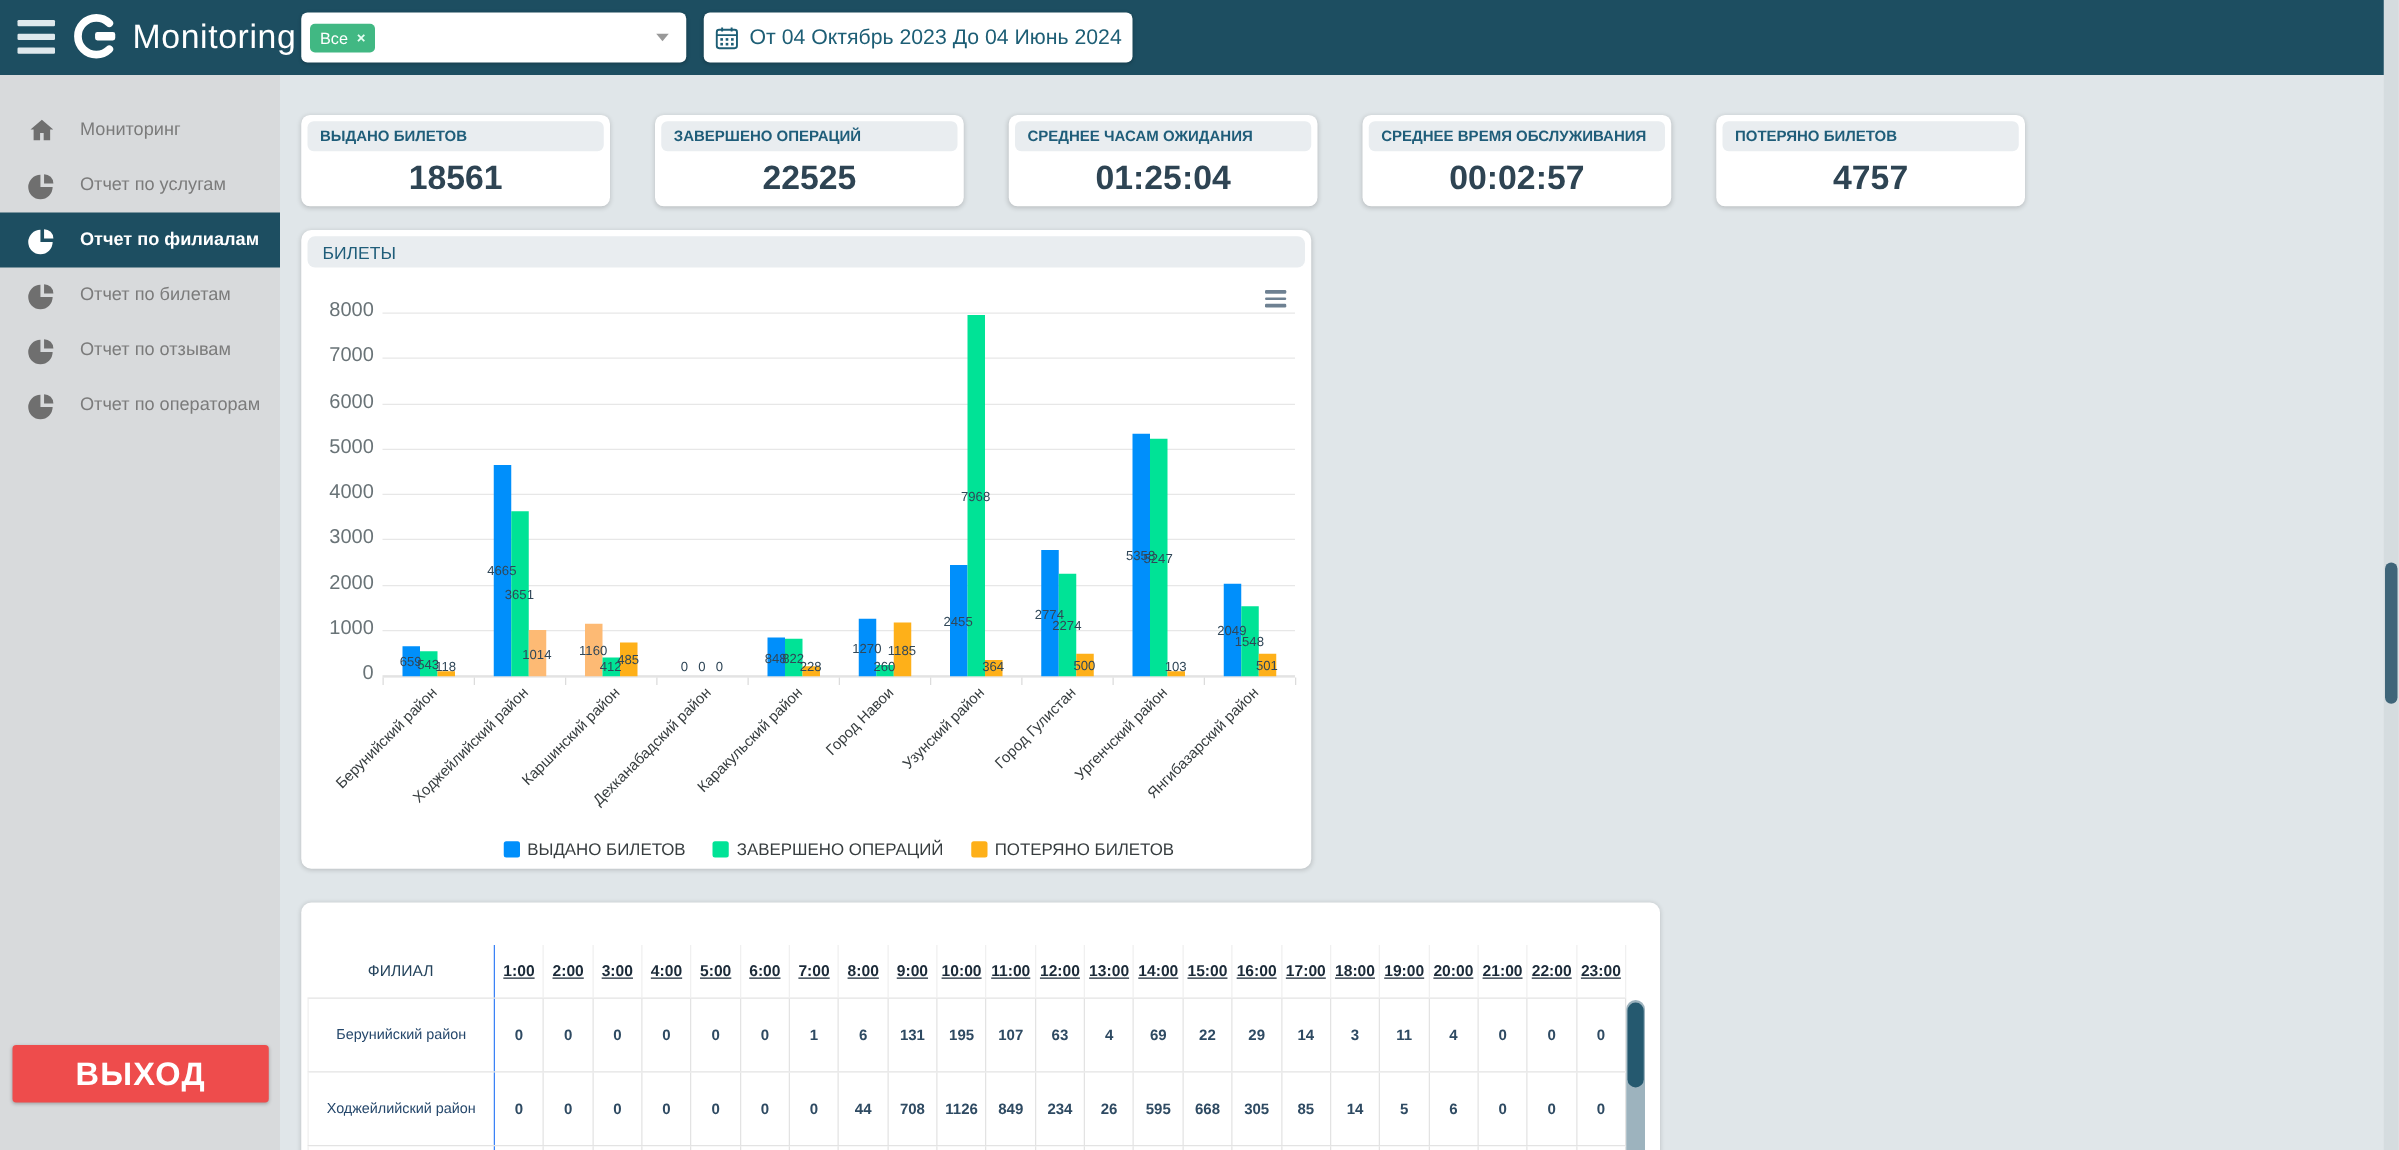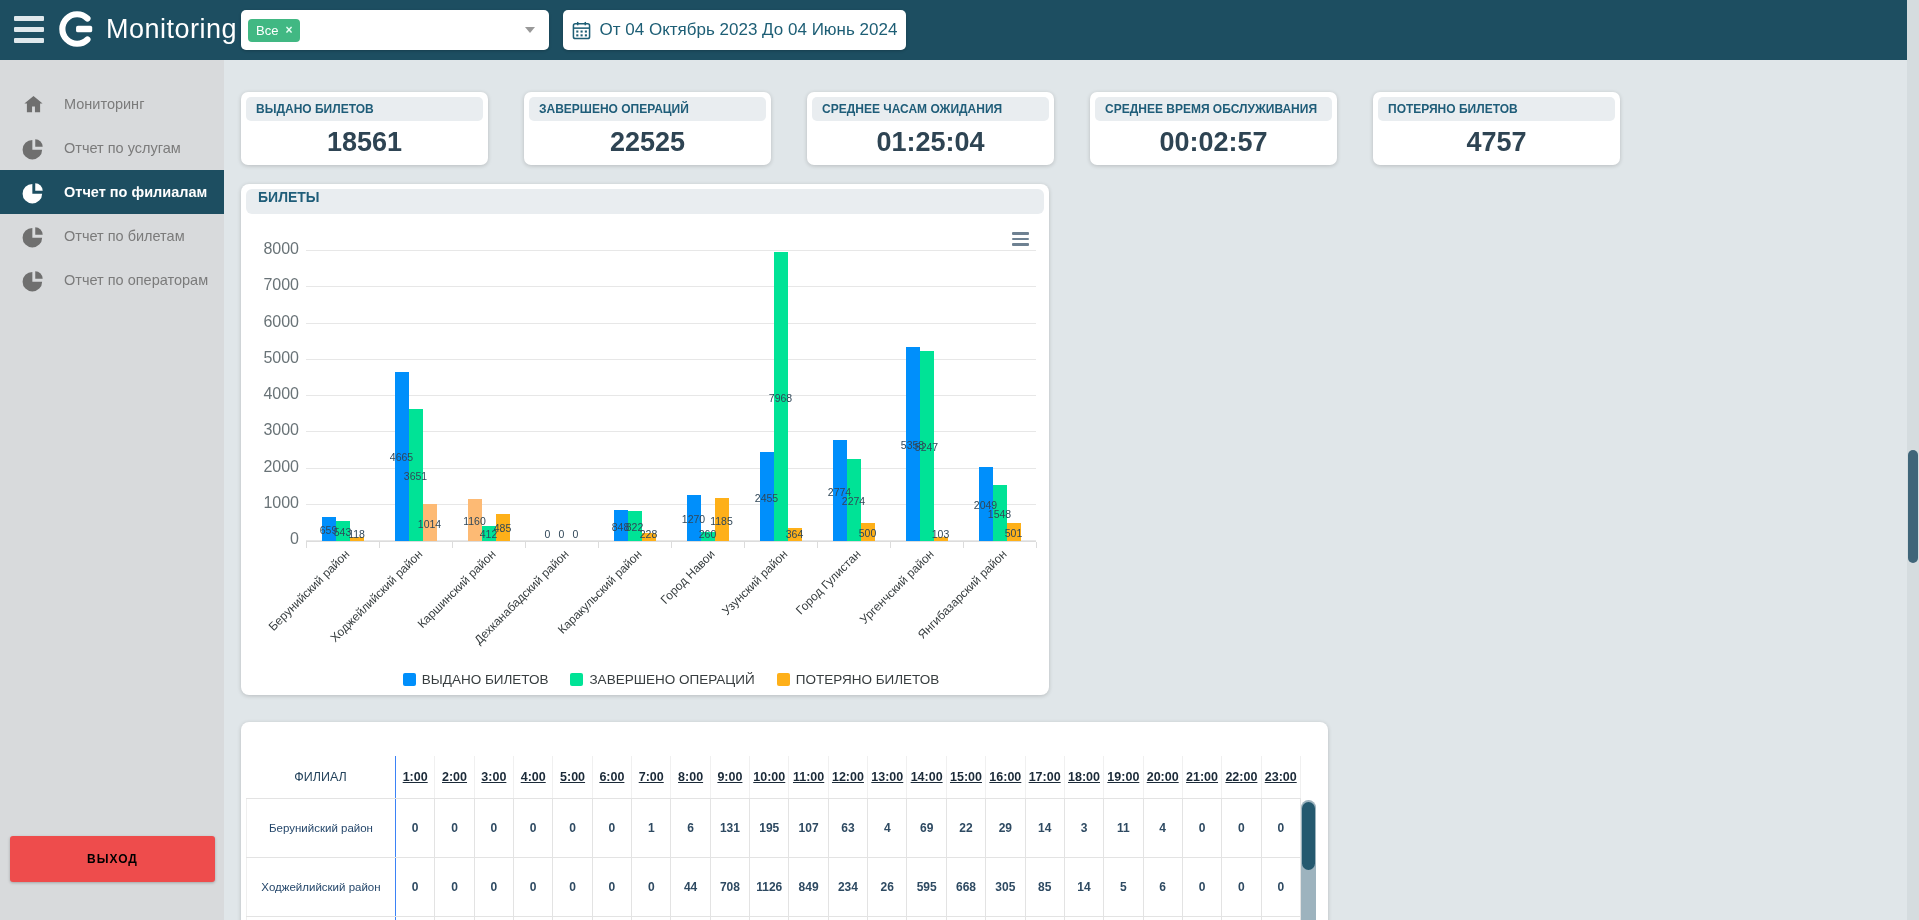--- a/index.html
+++ b/index.html
@@ -17,31 +17,31 @@
   .tag-x { color:#e7fff3; font-weight:bold; cursor:pointer; font-size:12px; }
   .caret { position:absolute; right:14px; top:17px; width:0; height:0; border-left:5px solid transparent; border-right:5px solid transparent; border-top:6px solid #999; }
   .datebox { position:absolute; left:563px; top:10px; width:343px; height:40px; background:#fff; border-radius:5px; box-shadow:0 1px 3px rgba(0,0,0,.2); display:flex; align-items:center; justify-content:center; gap:9px; color:#1d5e75; font-size:17px; cursor:pointer; }
 
   
   .sidebar { position:absolute; left:0; top:60px; width:224px; height:860px; background:#d8dadc; z-index:4; }
   .side-item { height:44px; display:flex; align-items:center; gap:19px; padding-left:22px; color:#7b7b7b; font-size:14.5px; cursor:pointer; }
   .side-item svg { width:23px; height:23px; flex:0 0 auto; }
   .side-item.active { background:#1d4e61; color:#fff; font-weight:bold; }
   .side-items { padding-top:22px; }
-  .logout { position:absolute; left:10px; top:776px; width:205px; height:46px; background:#ee4c4c; color:#000000; font-size:12px; font-weight:bold; letter-spacing:1px; border:none; border-radius:3px; display:flex; align-items:center; justify-content:center; cursor:pointer; box-shadow:0 1px 3px rgba(0,0,0,.25); }
+  .logout { position:absolute; left:10px; top:776px; width:205px; height:46px; background:#ee4c4c; color:#ffffff; font-size:26px; font-weight:bold; letter-spacing:1px; border:none; border-radius:3px; display:flex; align-items:center; justify-content:center; cursor:pointer; box-shadow:0 1px 3px rgba(0,0,0,.25); }
 
   
   .kpi-row { position:absolute; left:241px; top:92px; display:flex; gap:36px; }
   .kpi-card { width:247px; height:73px; background:#fff; border-radius:7px; box-shadow:0 1px 4px rgba(0,0,0,.18); }
   .kpi-head { margin:5px; height:24px; background:#e9edf0; border-radius:5px; display:flex; align-items:center; padding:0 10px; font-size:12px; font-weight:bold; color:#1f5d79; white-space:nowrap; overflow:hidden; }
   .kpi-value { text-align:center; font-size:27px; font-weight:bold; color:#2e4453; line-height:1.2; }
 
   
   .panel { position:absolute; background:#fff; border-radius:8px; box-shadow:0 1px 4px rgba(0,0,0,.18); }
-  .panel-head { margin:5px; height:25px; background:#e9edf0; border-radius:6px; display:flex; align-items:flex-start; padding:0 12px; font-size:14px; font-weight:bold; color:#1f5d79; }
+  .panel-head { margin:5px; height:25px; background:#e9edf0; border-radius:6px; display:flex; align-items:center; padding:0 12px; font-size:14px; font-weight:normal; color:#1f5d79; }
   .chart-panel { left:241px; top:184px; width:808px; height:511px; }
   .table-panel { left:241px; top:722px; width:1087px; height:240px; border-bottom-left-radius:0; border-bottom-right-radius:0; }
 
   
   .apex-menu { position:absolute; right:20px; top:48px; width:17px; cursor:pointer; }
   .apex-menu span { display:block; height:2.5px; background:#6e8192; margin-bottom:3px; border-radius:1px; }
   .ylabels { position:absolute; left:10px; top:67px; width:48px; height:290px; }
   .ylabel { position:absolute; right:0; font-size:16px; color:#697377; transform:translateY(7px); }
   .plot { position:absolute; left:65px; top:67px; width:730px; height:290px; }
   .gridline { position:absolute; left:0; width:730px; height:1px; background:#e7e7e7; }
@@ -137,20 +137,27 @@
           <path d="M23 17 V4 A13 13 0 0 1 36 17 Z" fill="#ffffff"></path>
         </svg>
         <span>Отчет по филиалам</span>
       </div>
       <div class="side-item">
         <svg viewBox="0 0 40 40">
           <path d="M18 22 V5 A17 17 0 1 0 35 22 Z" fill="#6f6f6f"></path>
           <path d="M23 17 V4 A13 13 0 0 1 36 17 Z" fill="#6f6f6f"></path>
         </svg>
         <span>Отчет по билетам</span>
+      </div>
+      <div class="side-item">
+        <svg viewBox="0 0 40 40">
+          <path d="M18 22 V5 A17 17 0 1 0 35 22 Z" fill="#6f6f6f"></path>
+          <path d="M23 17 V4 A13 13 0 0 1 36 17 Z" fill="#6f6f6f"></path>
+        </svg>
+        <span>Отчет по отзывам</span>
       </div>
       <div class="side-item">
         <svg viewBox="0 0 40 40">
           <path d="M18 22 V5 A17 17 0 1 0 35 22 Z" fill="#6f6f6f"></path>
           <path d="M23 17 V4 A13 13 0 0 1 36 17 Z" fill="#6f6f6f"></path>
         </svg>
         <span>Отчет по операторам</span>
       </div>
     </nav>
   <button class="logout">ВЫХОД</button>

